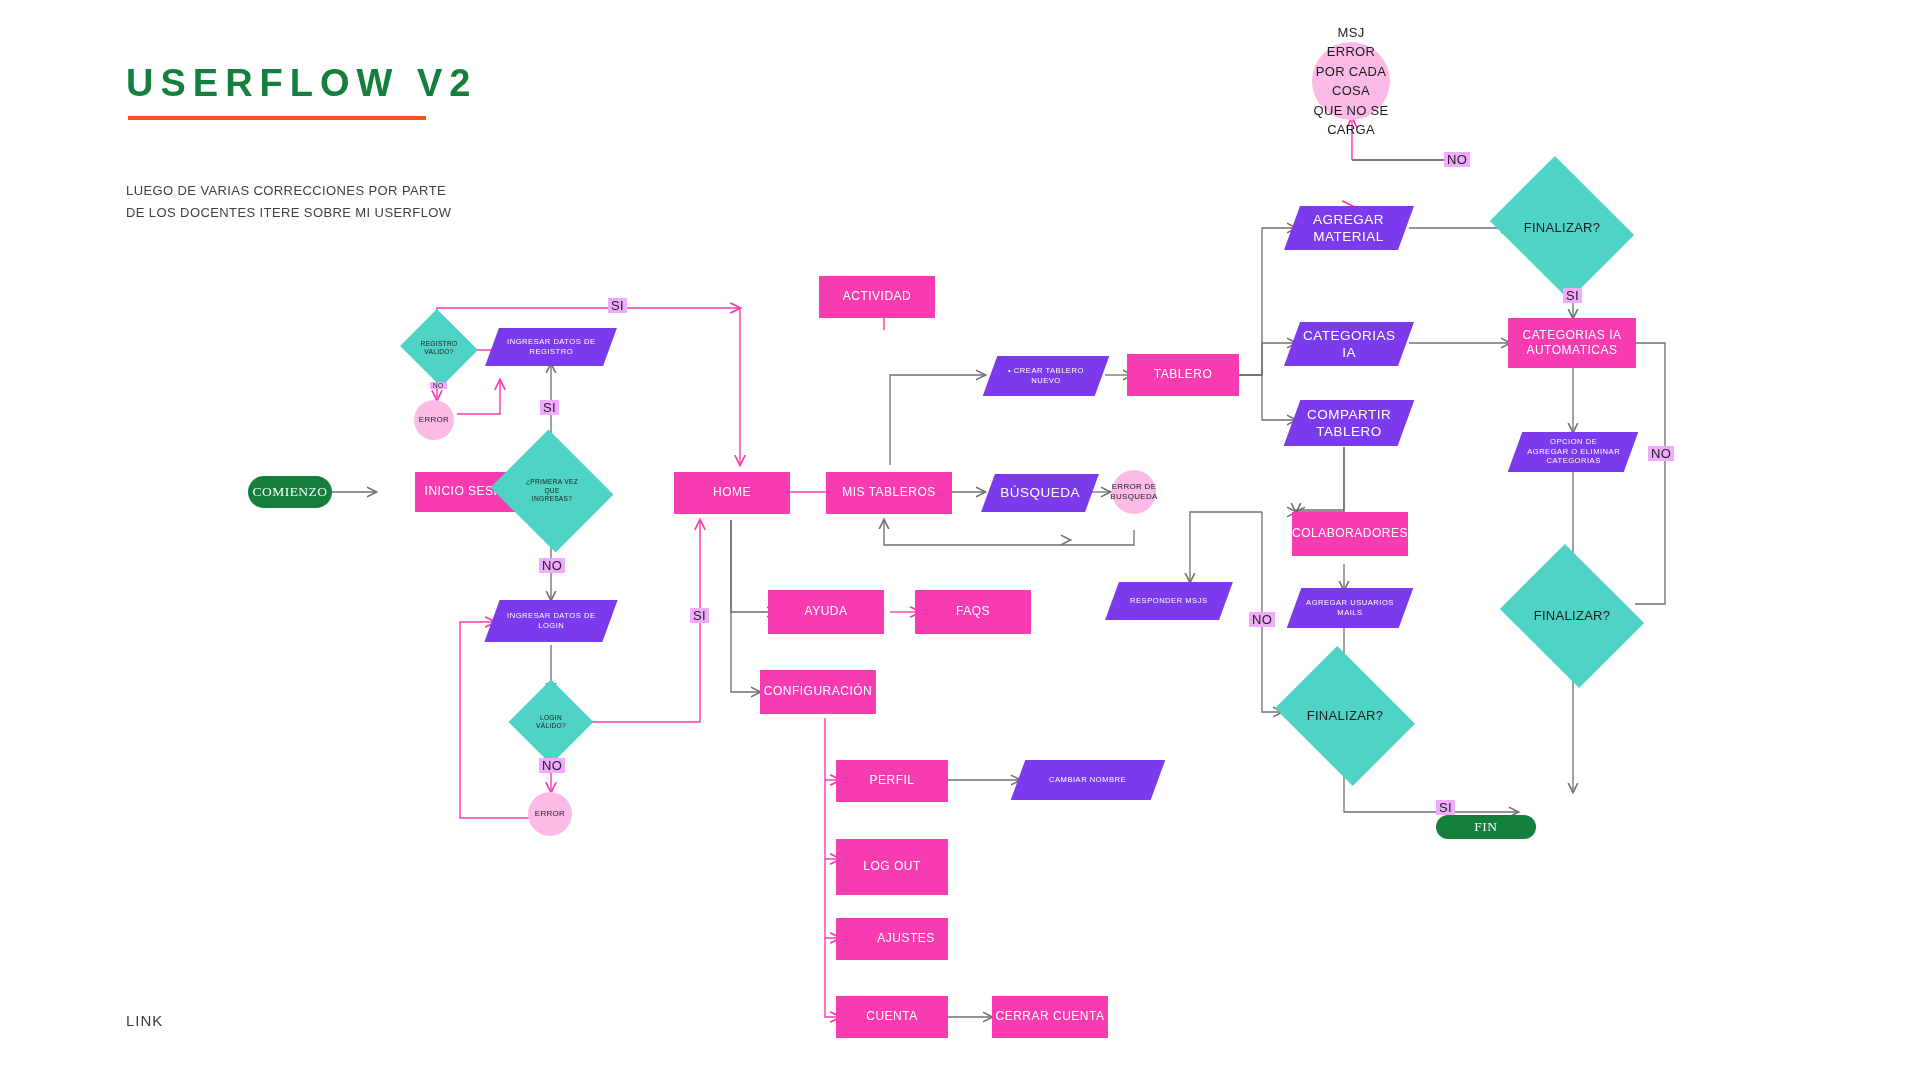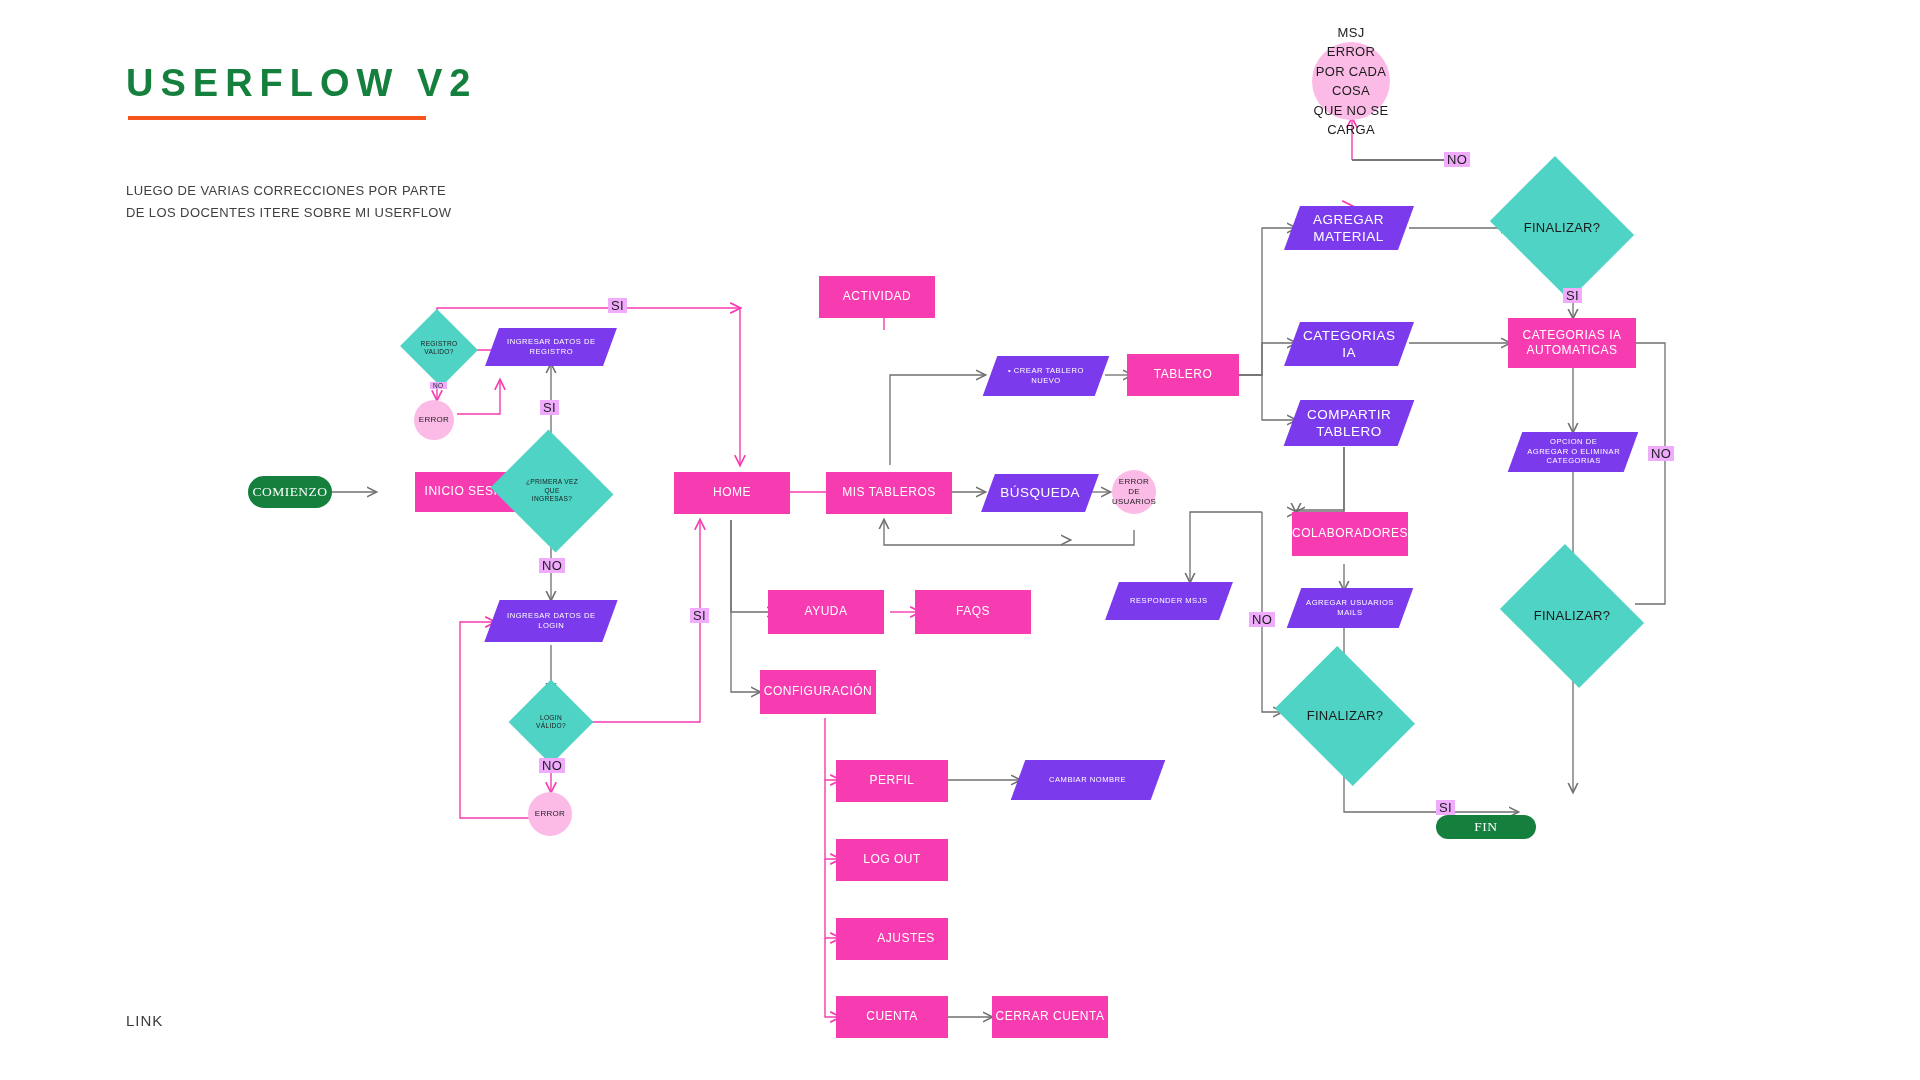--- a/index.html
+++ b/index.html
@@ -254,21 +254,21 @@
   <div class="node rect" style="left:826px; top:472px; width:126px; height:42px;">
     <span>MIS TABLEROS</span>
   </div>
 
   <div class="node para" style="left:988px; top:474px; width:104px; height:38px;">
     <span>BÚSQUEDA</span>
   </div>
 
   <div class="node circle" style="left:1112px; top:470px; width:44px; height:44px;">
     <span>ERROR DE
-USUARIOS</span>
+BUSQUEDA</span>
   </div>
 
   <div class="node para small" style="left:990px; top:356px; width:112px; height:40px;">
     <span>• CREAR TABLERO
 NUEVO</span>
   </div>
 
   <div class="node rect" style="left:1127px; top:354px; width:112px; height:42px;">
     <span>TABLERO</span>
   </div>
@@ -350,21 +350,21 @@
   </div>
 
   <div class="node rect" style="left:836px; top:760px; width:112px; height:42px;">
     <span>PERFIL</span>
   </div>
 
   <div class="node para small" style="left:1018px; top:760px; width:140px; height:40px;">
     <span>CAMBIAR NOMBRE</span>
   </div>
 
-  <div class="node rect" style="left:836px; top:839px; width:112px; height:42px;">
+  <div class="node rect" style="left:836px; top:839px; width:112px; height:56px;">
     <span>LOG OUT</span>
   </div>
 
   <div class="node rect" style="left:836px; top:918px; width:112px; height:42px;padding-left:28px;">
     <span>AJUSTES</span>
   </div>
 
   <div class="node rect" style="left:836px; top:996px; width:112px; height:42px;">
     <span>CUENTA</span>
   </div>

